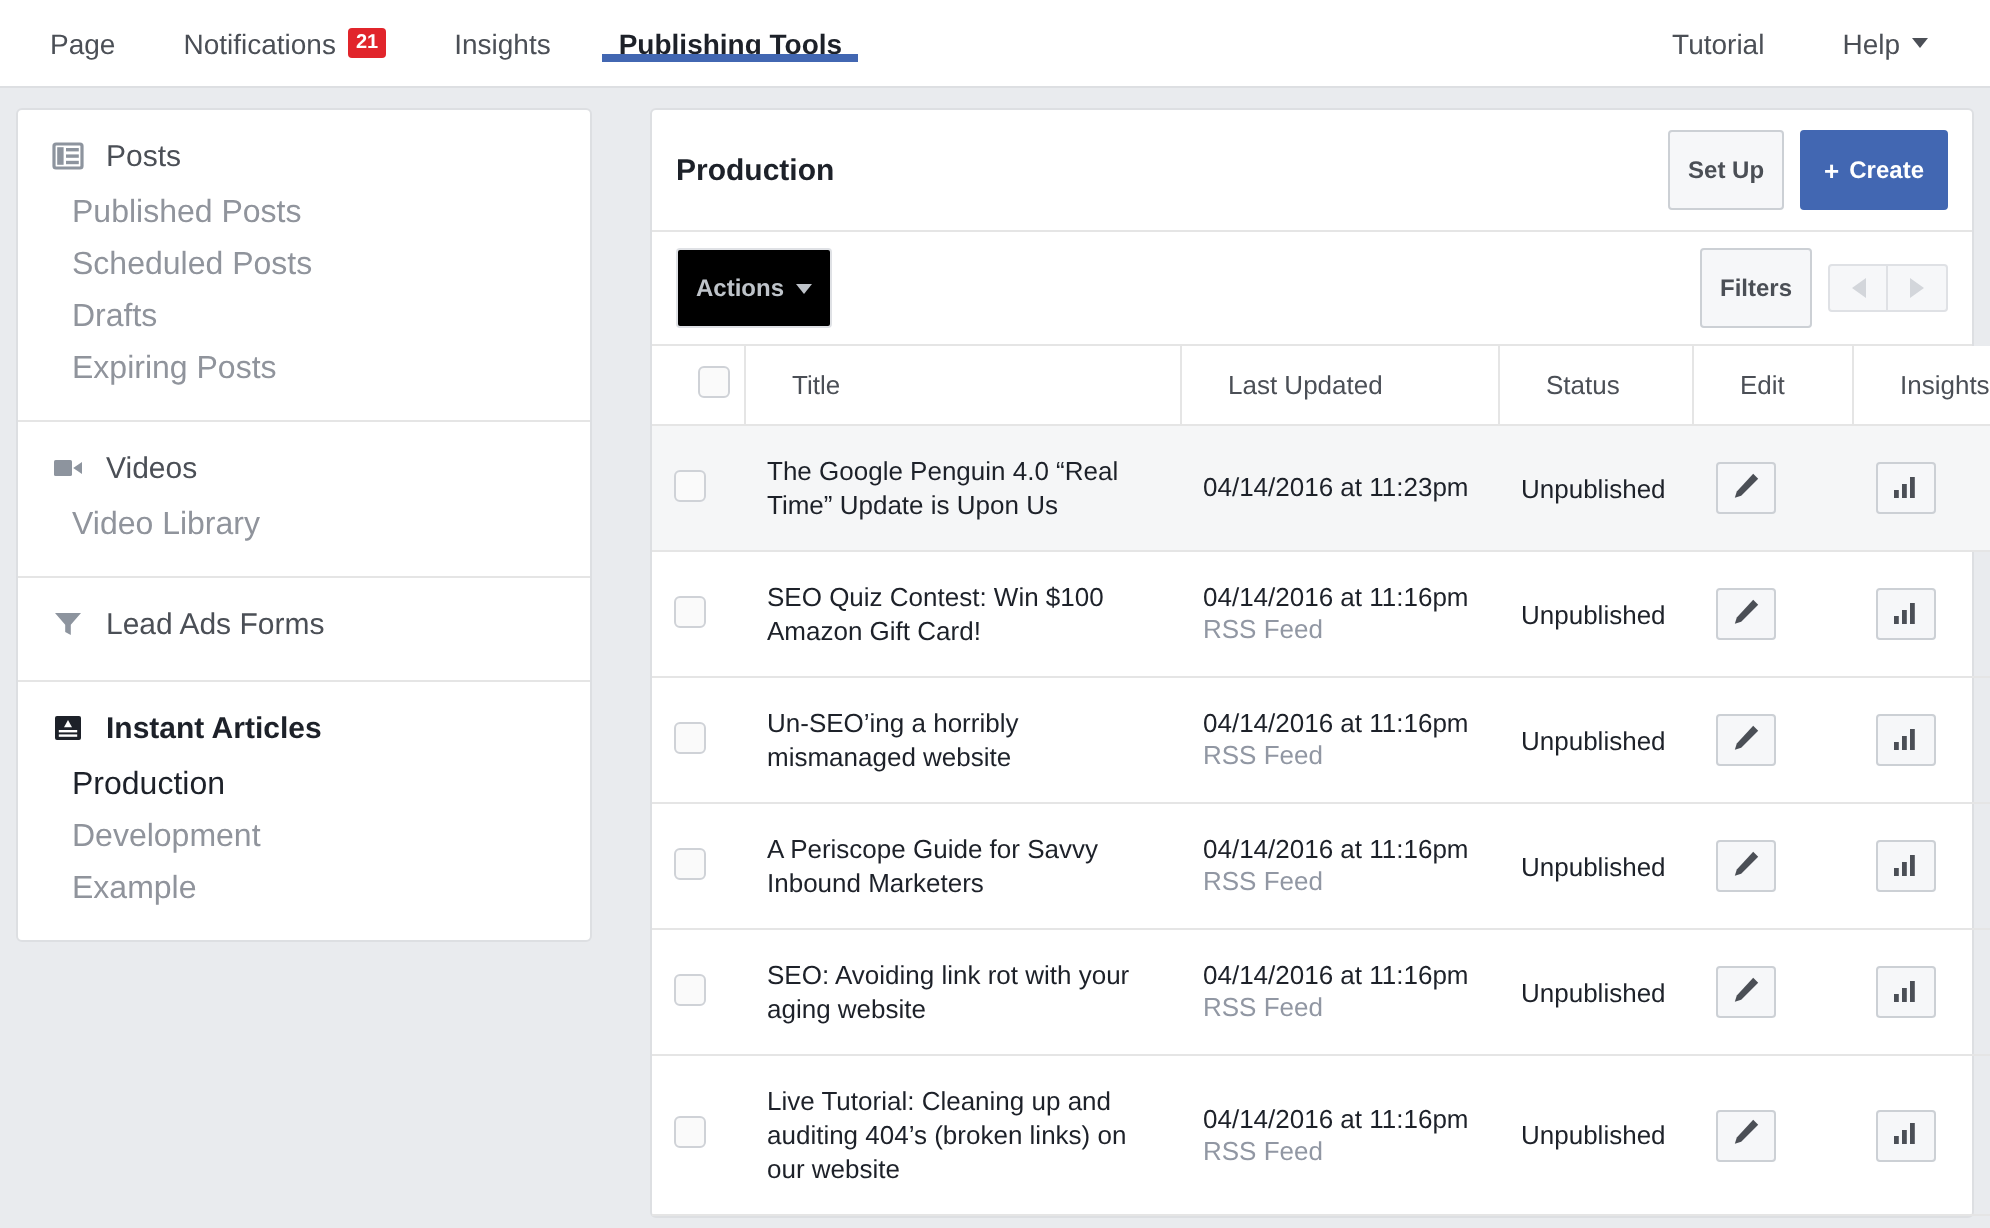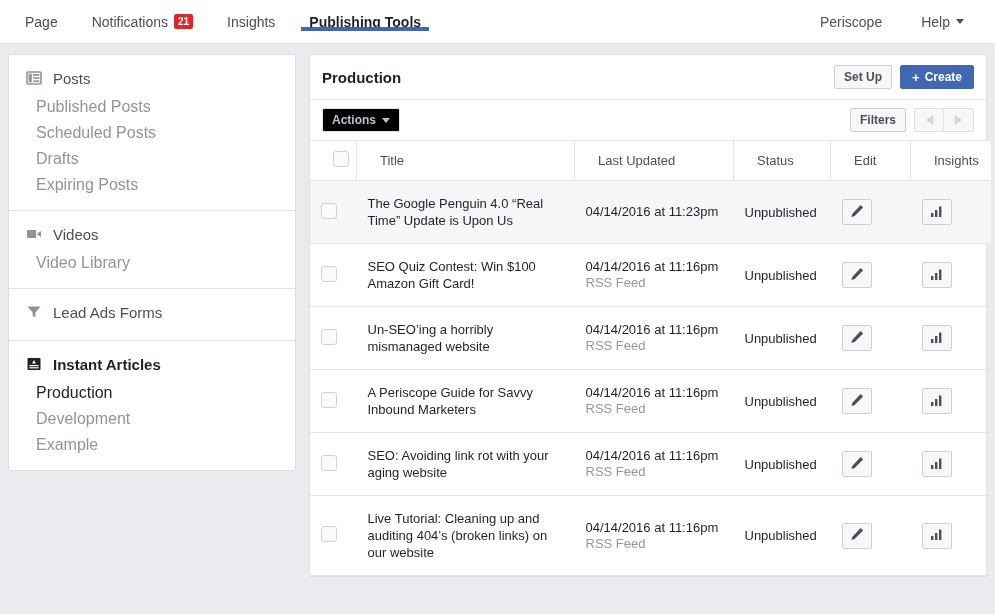--- a/index.html
+++ b/index.html
@@ -68,21 +68,21 @@
     border-left: 4px solid transparent;
     border-right: 4px solid transparent;
     border-top: 5px solid #4b4f56;
   }
 
   
   .page {
     display: flex;
     align-items: flex-start;
     padding: 10px 8px 0 8px;
-    gap: 13px;
+    gap: 29px;
   }
 
   
   .sidebar {
     width: 288px;
     flex: 0 0 288px;
     background: #fff;
     border: 1px solid #dddfe2;
     border-radius: 3px;
   }
@@ -128,21 +128,21 @@
     align-items: center;
     padding: 8px 12px;
     border-bottom: 1px solid #e5e5e5;
   }
   .toolbar .spacer { flex: 1 1 auto; }
 
   .btn {
     display: inline-flex;
     align-items: center;
     justify-content: center;
-    height: 24px;
+    height: 40px;
     padding: 0 9px;
     font-size: 12px;
     font-weight: bold;
     color: #4b4f56;
     background: #f6f7f9;
     border: 1px solid #ccd0d5;
     border-radius: 2px;
     cursor: pointer;
     white-space: nowrap;
   }
@@ -244,21 +244,21 @@
       </div>
       <div class="nav-item">
         <span>Insights</span>
       </div>
       <div class="nav-item active">
         <span>Publishing Tools</span>
       </div>
     </div>
   <div class="nav-right">
       <div class="nav-item">
-        <span>Periscope</span>
+        <span>Tutorial</span>
       </div>
       <div class="nav-divider"></div>
       <div class="nav-item">
         <span>Help</span>
         <span class="caret-down"></span>
       </div>
     </div>
 </div>
 
 <div class="page">

